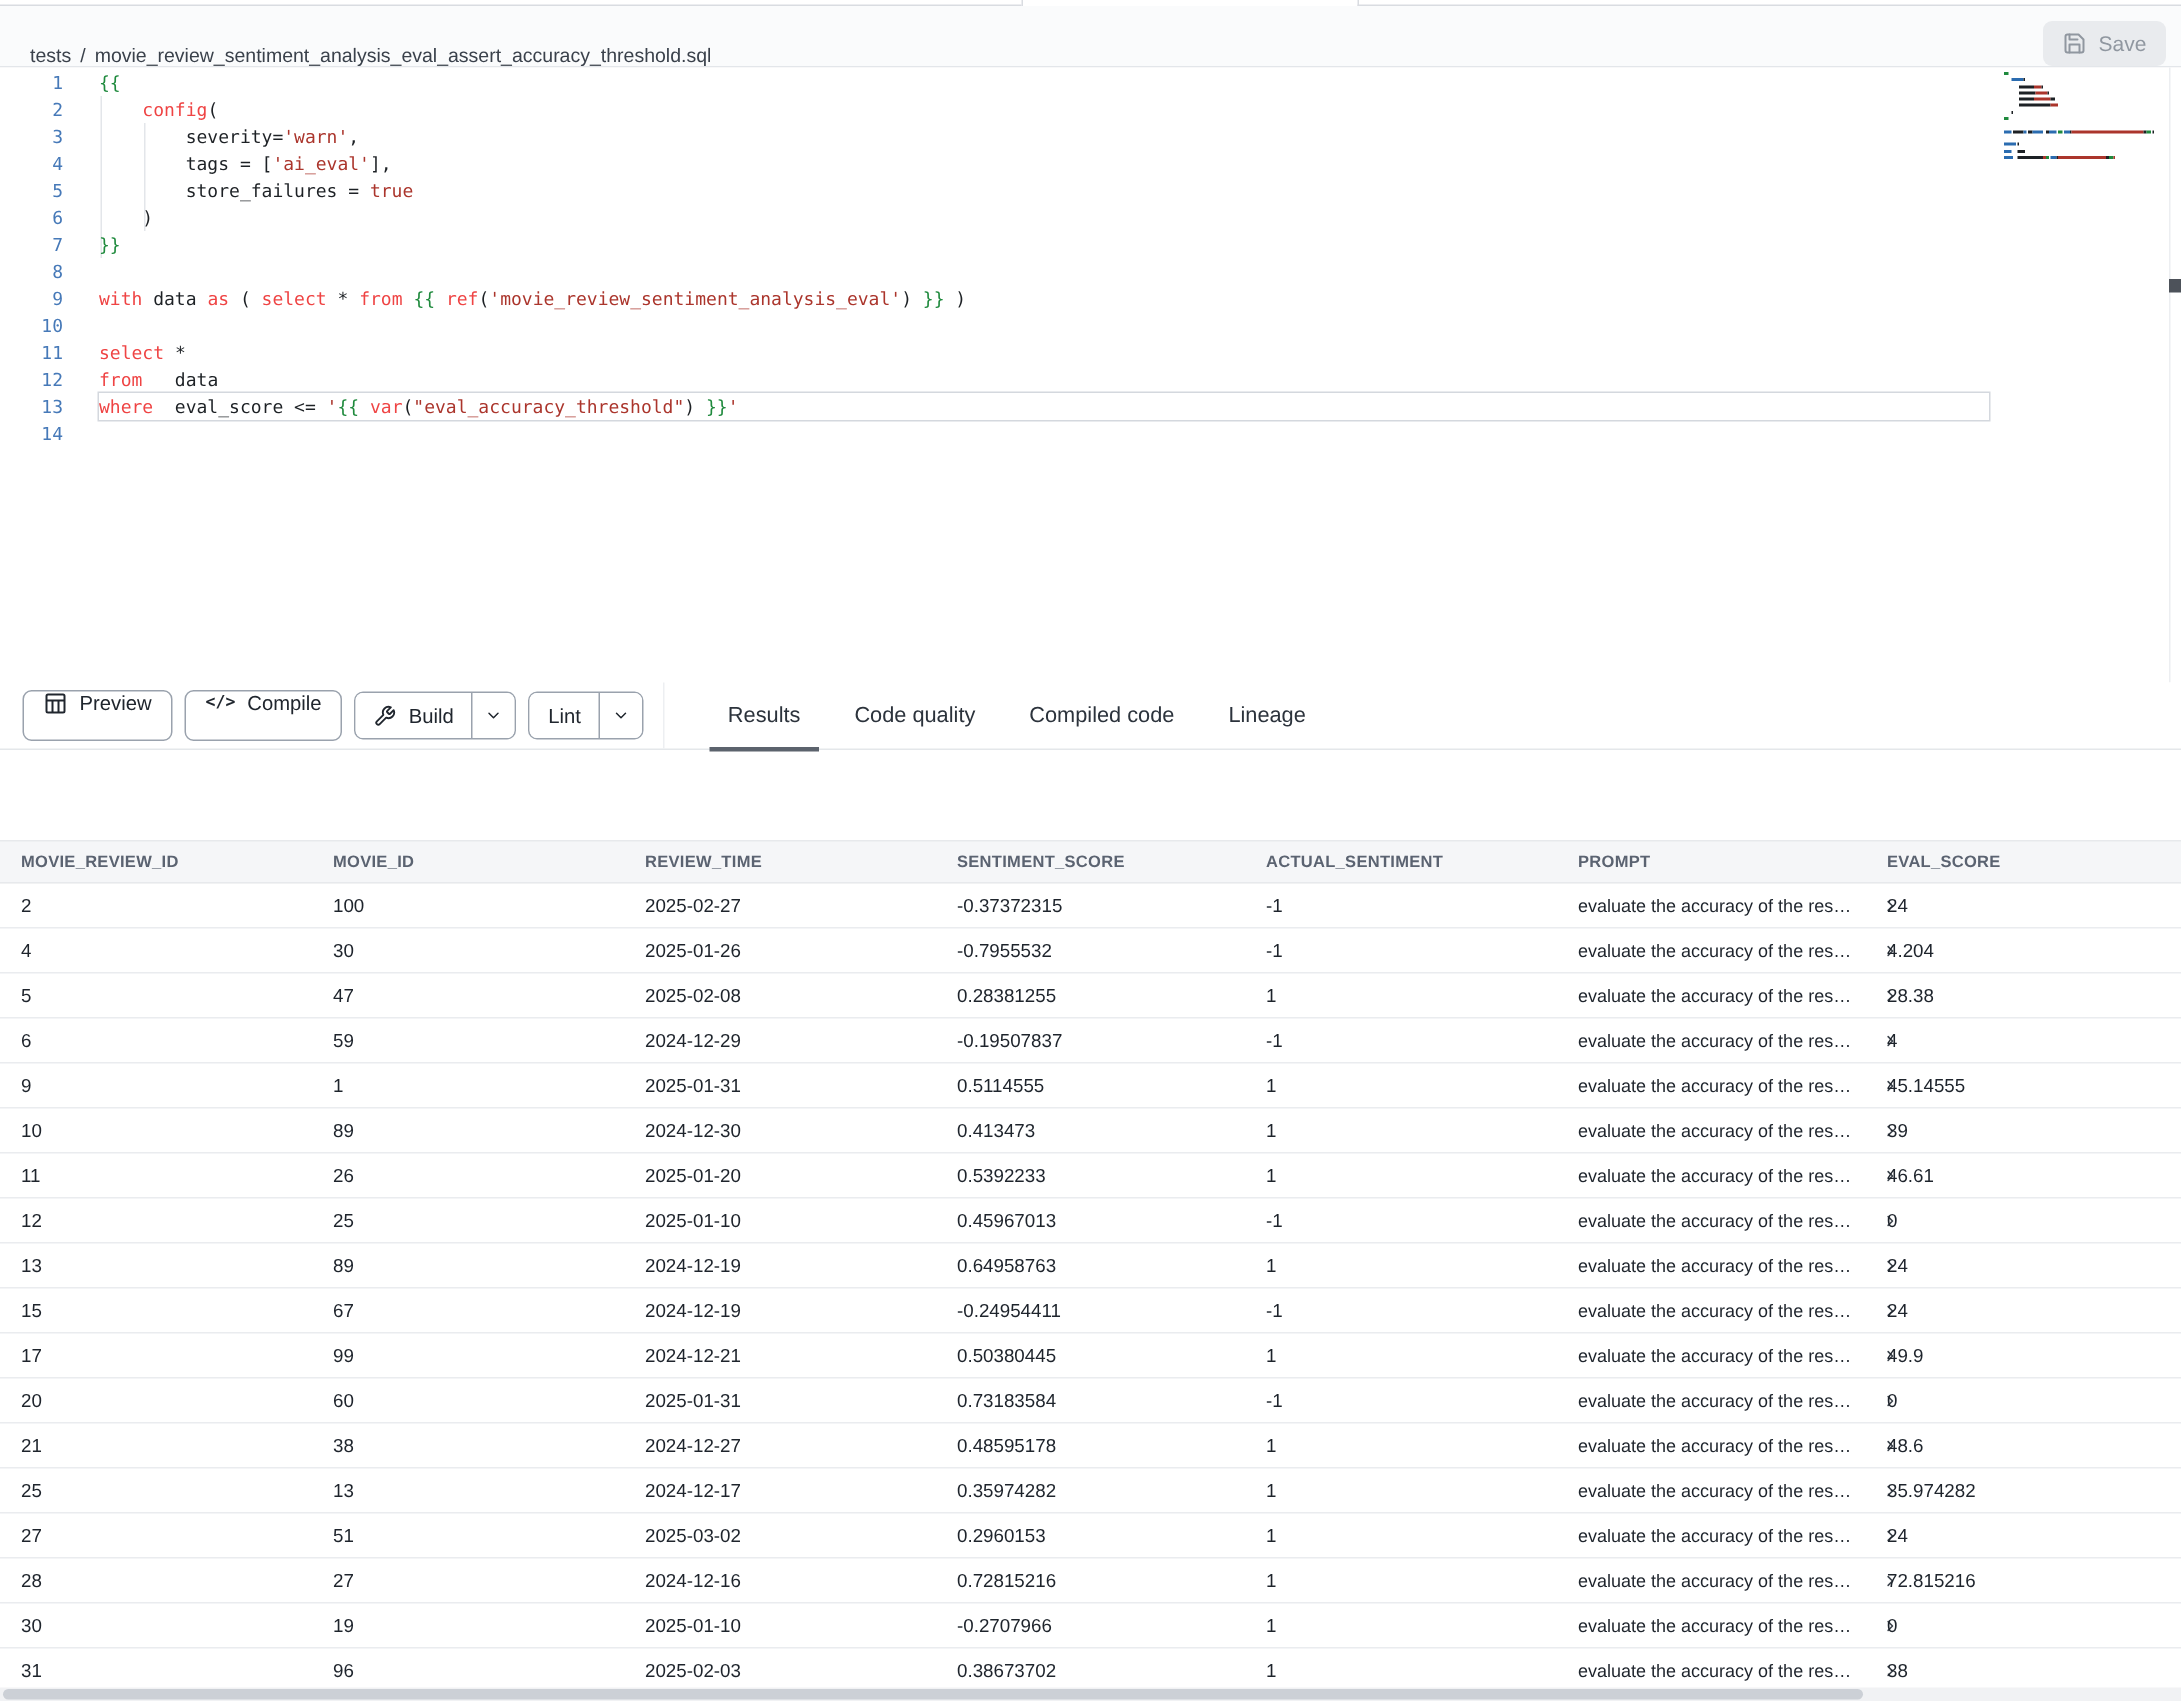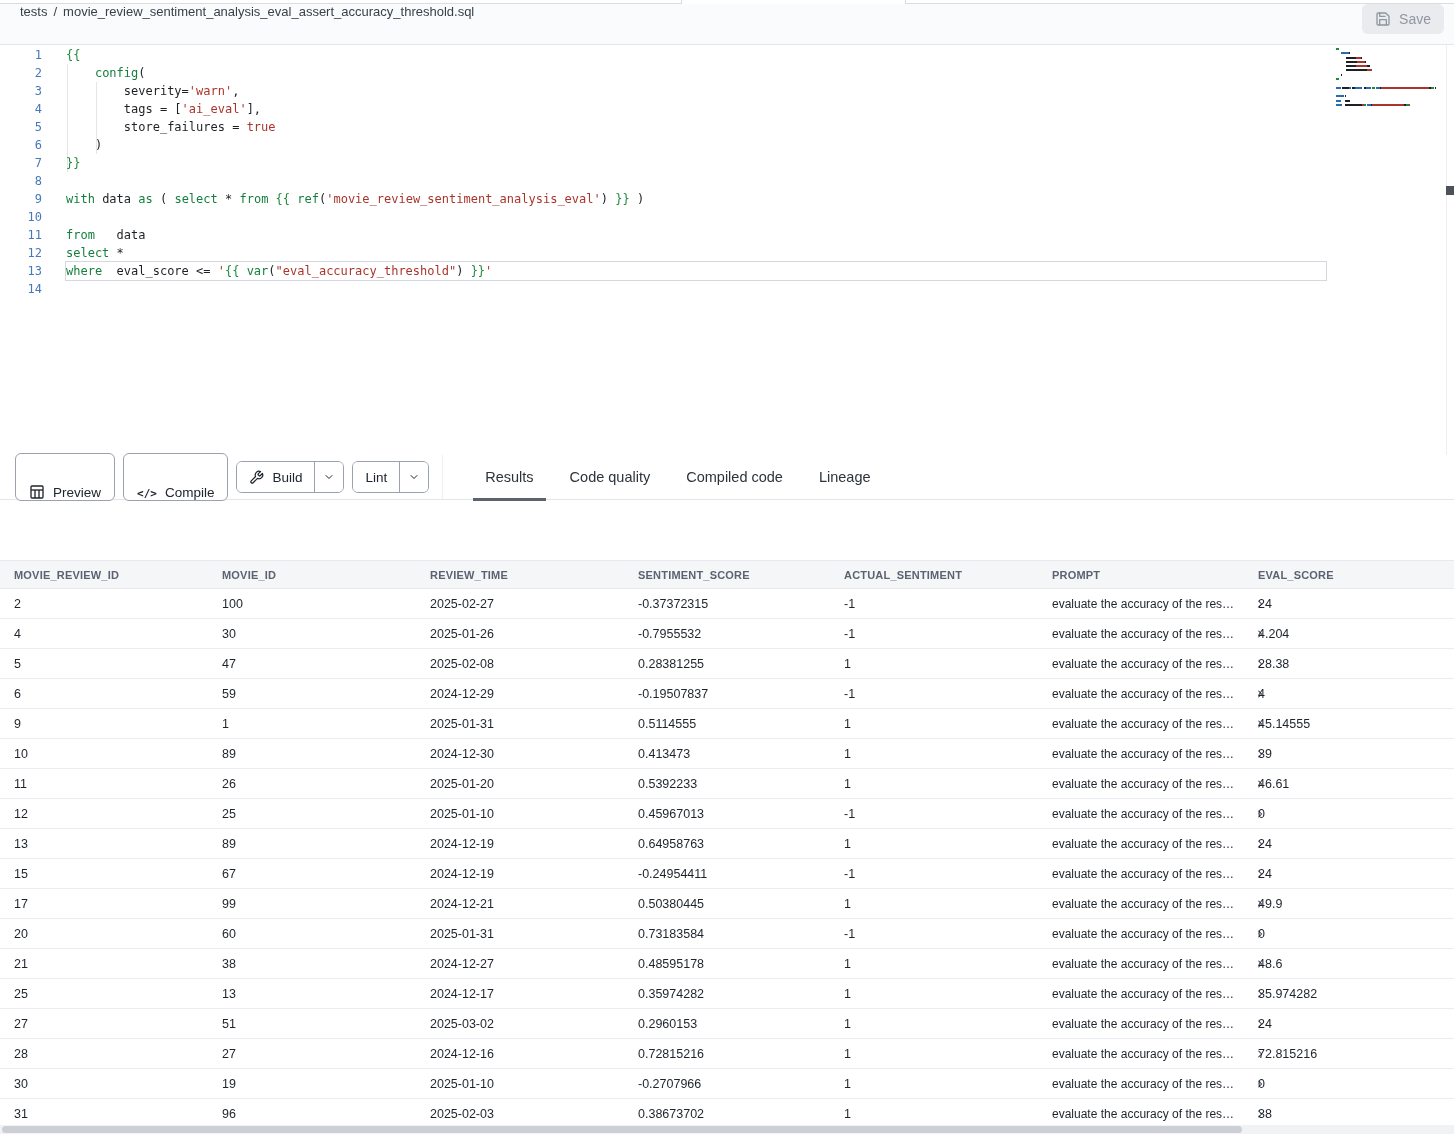--- a/index.html
+++ b/index.html
@@ -9,48 +9,48 @@
 
   
   .tabstrip { position:absolute; top:0; left:0; right:0; height:4px; background:#fff; }
   .ts-a { position:absolute; left:0; top:3px; width:681px; height:1px; background:#d9dce1; }
   .ts-b { position:absolute; left:905px; top:3px; right:0; height:1px; background:#d9dce1; }
   .ts-v1 { position:absolute; left:681px; top:0; width:1px; height:4px; background:#d9dce1; }
   .ts-v2 { position:absolute; left:905px; top:0; width:1px; height:4px; background:#d9dce1; }
 
   
   .topbar { position:absolute; top:4px; left:0; right:0; height:41px; background:#fafbfc;
-            border-bottom:1px solid #e3e6ea; display:flex; align-items:flex-start; padding:0 10px 0 20px; }
+            border-bottom:1px solid #e3e6ea; display:flex; align-items:flex-end; padding:0 10px 0 20px; }
   .breadcrumb { font-size:13px; color:#3a414b; display:flex; gap:6px; align-items:center; }
   .save-btn { margin-left:auto; display:flex; align-items:center; gap:8px; height:30px; padding:0 13px;
               border:none; border-radius:6px; background:#e9ebee; color:#9097a0; font-size:14px;
               font-family:inherit; cursor:pointer; }
 
   
   .editor { position:absolute; top:45px; left:0; right:0; height:410px; background:#fff;
             font-family:"DejaVu Sans Mono", monospace; font-size:12px; }
   .gutter { position:absolute; top:1px; left:0; width:42px; text-align:right; color:#4679b8; }
   .lnum { height:18px; line-height:18px; }
   .code-area { position:absolute; top:1px; left:66px; width:1268px; }
   .code-line { height:18px; line-height:18px; white-space:pre; color:#1d2125; }
   .code-line.active { width:1260px; outline:1px solid #d4d8de; }
-  .tok-k { color:#15803d; } .tok-s { color:#ab352c; } .tok-j { color:#1f8a3d; } .tok-d { color:#1d2125; }
+  .tok-k { color:#ef4444; } .tok-s { color:#ab352c; } .tok-j { color:#1f8a3d; } .tok-d { color:#1d2125; }
   .guide { position:absolute; width:1px; background:#e3e6ea; }
   .g1 { left:67px; top:19px; height:108px; }
   .g2 { left:96px; top:37px; height:72px; }
   .minimap { position:absolute; top:3px; right:12px; width:106px; }
   .mini-line { height:2px; margin-bottom:2.3px; display:flex; }
   .mini-line i { height:2px; display:block; flex:none; }
   .vscroll { position:absolute; top:0; right:0; width:8px; height:100%; border-left:1px solid #eceef1; }
   .vmark { position:absolute; top:141px; right:0; width:8px; height:9px; background:#4d525a; }
 
   
   .toolbar { position:absolute; top:455px; left:0; right:0; height:45px; border-bottom:1px solid #e4e7ea;
              display:flex; align-items:center; padding-left:15px; background:#fff; }
-  .btn { display:flex; align-items:flex-end; gap:8px; height:48px; padding:0 13px; border:1px solid #9aa2ad;
+  .btn { display:flex; align-items:flex-start; gap:8px; height:34px; padding:0 13px; border:1px solid #9aa2ad;
          border-radius:6px; background:#fff; font-size:13.5px; color:#20262e; font-family:inherit;
          cursor:pointer; margin-right:8px; }
   .split { display:flex; align-items:stretch; height:32px; border:1px solid #9aa2ad; border-radius:6px;
            background:#fff; margin-right:8px; overflow:hidden; }
   .split .main { display:flex; align-items:center; gap:8px; padding:0 12px; font-size:13.5px; color:#20262e;
                  border:none; background:#fff; font-family:inherit; cursor:pointer; }
   .split .caret { display:flex; align-items:center; justify-content:center; width:29px; border:none;
                   border-left:1px solid #9aa2ad; background:#fff; cursor:pointer; }
   .glyph { font-family:"DejaVu Sans Mono", monospace; font-size:11px; font-weight:bold; color:#20262e; }
   .toolbar-divider { width:1px; align-self:stretch; background:#edeff2; margin-left:5px; }
@@ -134,22 +134,22 @@
         <div class="code-line"><span class="tok-j">{{</span></div>
         <div class="code-line"><span class="tok-d">    </span><span class="tok-k">config</span><span class="tok-d">(</span></div>
         <div class="code-line"><span class="tok-d">        severity=</span><span class="tok-s">'warn'</span><span class="tok-d">,</span></div>
         <div class="code-line"><span class="tok-d">        tags = [</span><span class="tok-s">'ai_eval'</span><span class="tok-d">],</span></div>
         <div class="code-line"><span class="tok-d">        store_failures = </span><span class="tok-s">true</span></div>
         <div class="code-line"><span class="tok-d">    )</span></div>
         <div class="code-line"><span class="tok-j">}}</span></div>
         <div class="code-line"></div>
         <div class="code-line"><span class="tok-k">with</span><span class="tok-d"> data </span><span class="tok-k">as</span><span class="tok-d"> ( </span><span class="tok-k">select</span><span class="tok-d"> * </span><span class="tok-k">from</span><span class="tok-d"> </span><span class="tok-j">{{</span><span class="tok-d"> </span><span class="tok-k">ref</span><span class="tok-d">(</span><span class="tok-s">'movie_review_sentiment_analysis_eval'</span><span class="tok-d">) </span><span class="tok-j">}}</span><span class="tok-d"> )</span></div>
         <div class="code-line"></div>
+        <div class="code-line"><span class="tok-k">select</span><span class="tok-d"> *</span></div>
         <div class="code-line"><span class="tok-k">from</span><span class="tok-d">   data</span></div>
-        <div class="code-line"><span class="tok-k">select</span><span class="tok-d"> *</span></div>
         <div class="code-line active"><span class="tok-k">where</span><span class="tok-d">  eval_score &lt;= </span><span class="tok-s">'</span><span class="tok-j">{{</span><span class="tok-d"> </span><span class="tok-k">var</span><span class="tok-d">(</span><span class="tok-s">"eval_accuracy_threshold"</span><span class="tok-d">) </span><span class="tok-j">}}</span><span class="tok-s">'</span></div>
       </div>
     <div class="minimap">
         <div class="mini-line">
           <i style="width: 2.5px; background: rgb(31, 138, 61);"></i>
         </div>
         <div class="mini-line">
           <i style="width: 5px;"></i>
           <i style="width: 7.5px; background: rgb(43, 108, 176);"></i>
           <i style="width: 1.25px; background: rgb(29, 33, 37);"></i>

